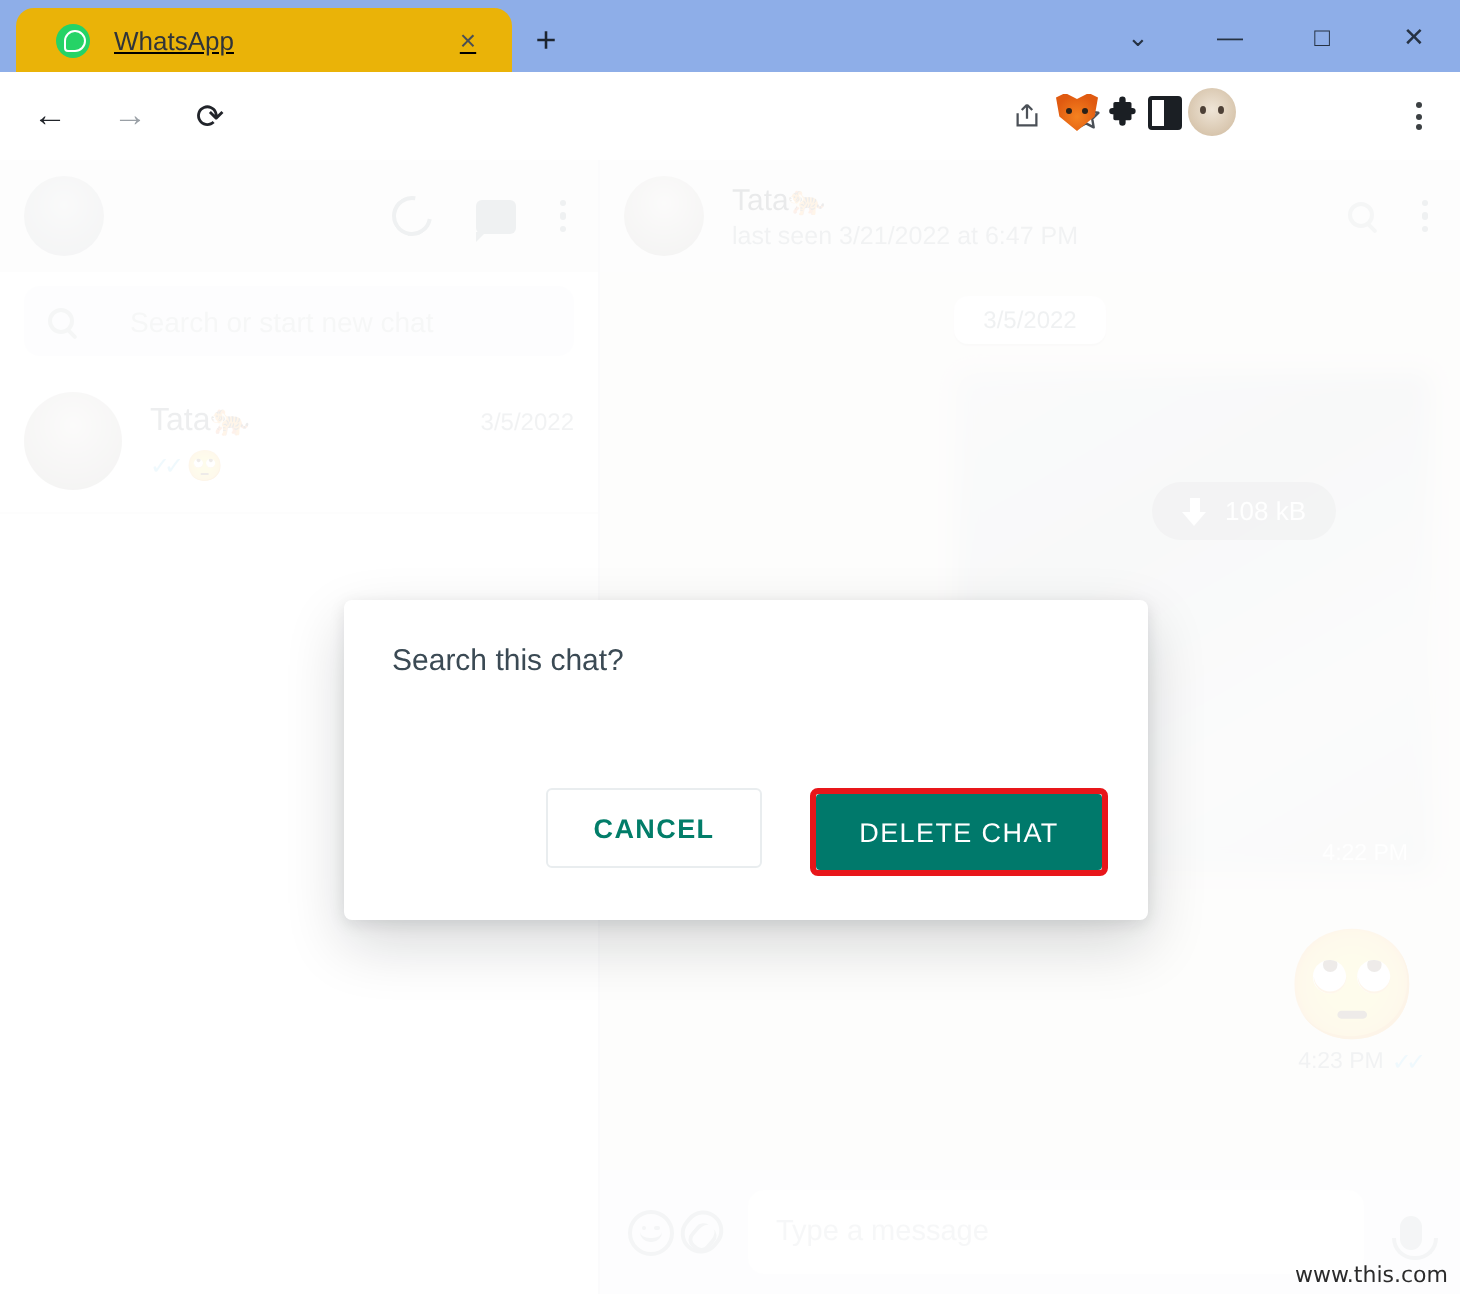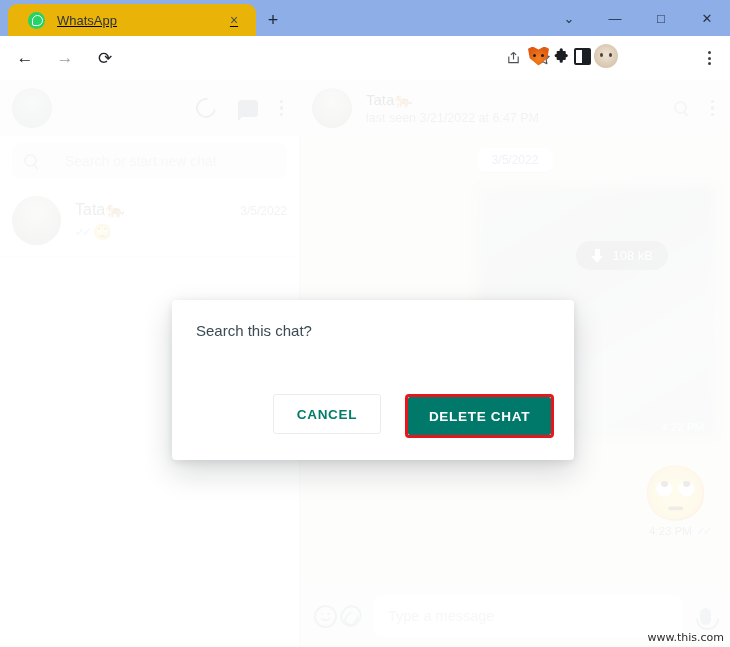--- a/index.html
+++ b/index.html
@@ -343,21 +343,21 @@
     letter-spacing: 0.7px;
   }
   .btn-delete-wrap {
     margin-left: 12px; border: 3px solid #e8161a; border-radius: 4px;
     padding: 0;
   }
   .btn-delete {
     min-width: 143px; height: 38px; background: #00796b;
     border-radius: 2px; display: flex; align-items: center;
     justify-content: center; color: #ffffff; font-size: 13.5px;
-    font-weight: 700; letter-spacing: 0.7px;
+    font-weight: 400; letter-spacing: 0.7px;
   }
 
   
   .watermark {
     position: absolute; right: 6px; bottom: 3px;
     font-size: 11px; color: #2b2b2b;
     font-family: "DejaVu Sans", sans-serif;
   }
 </style>
 </head>

